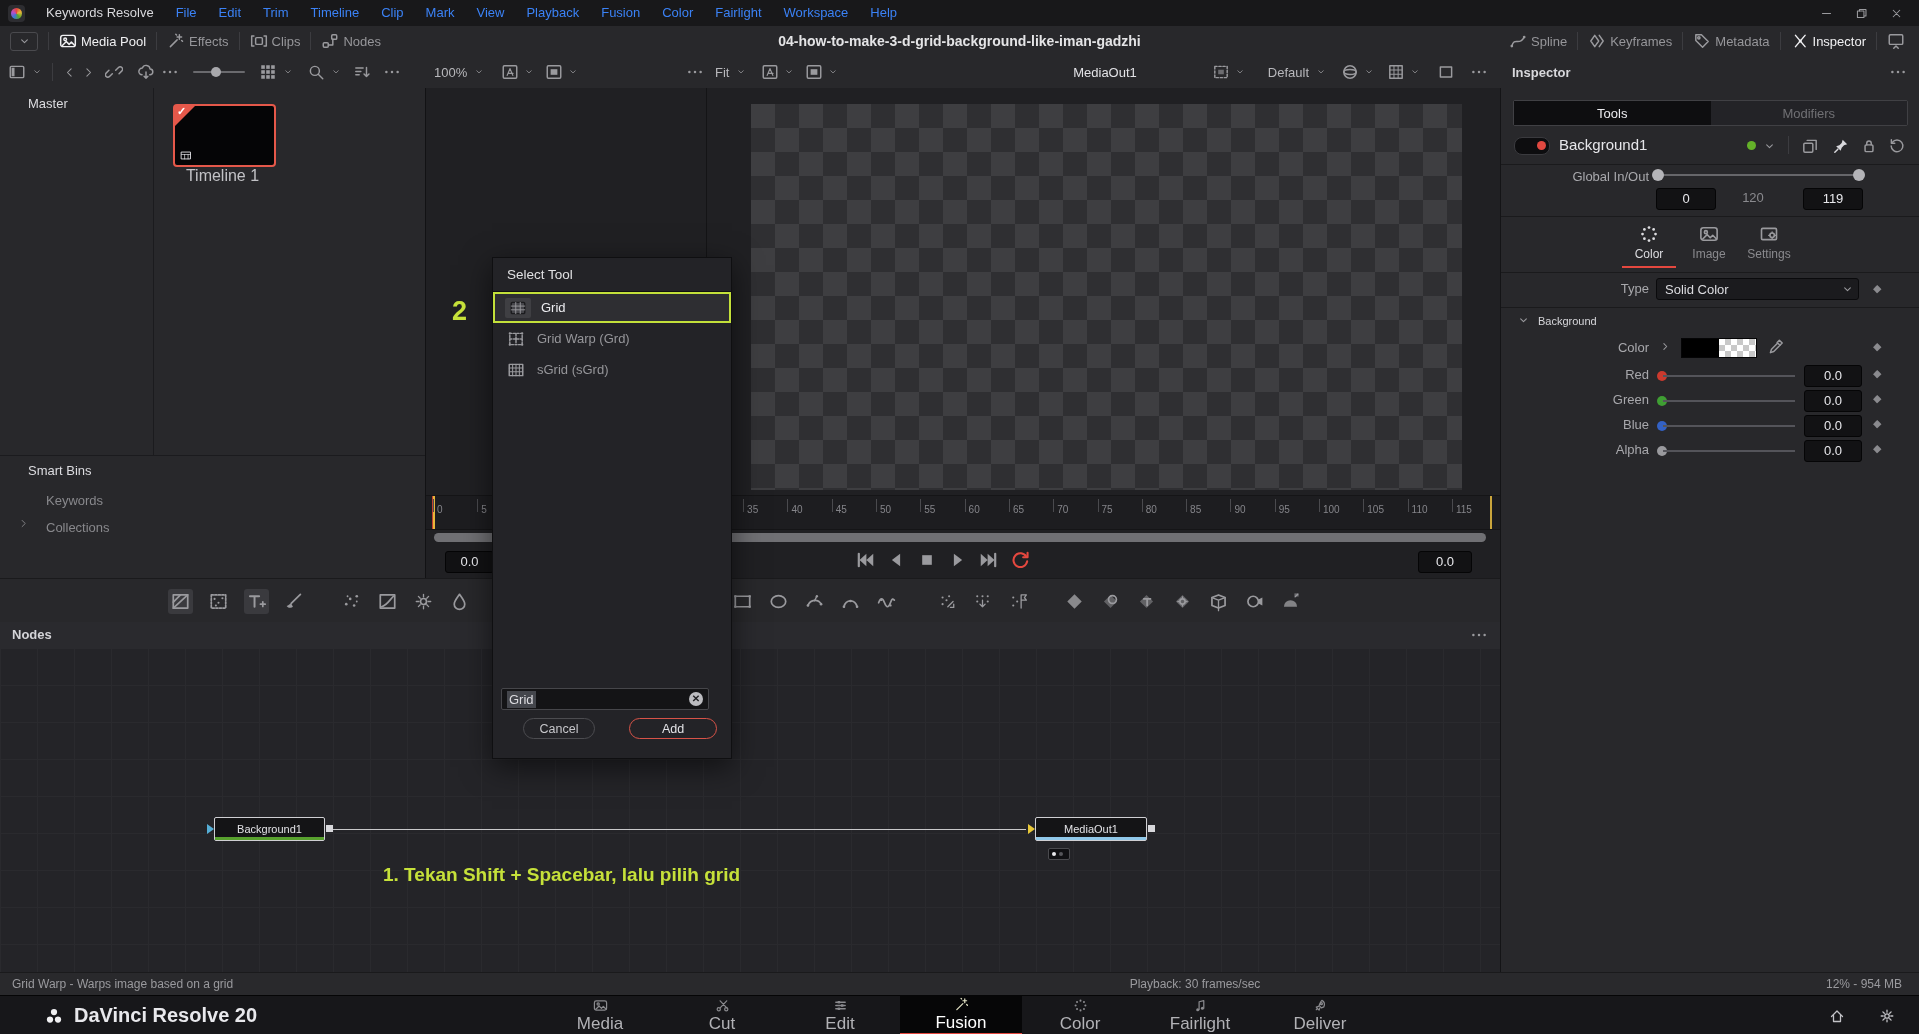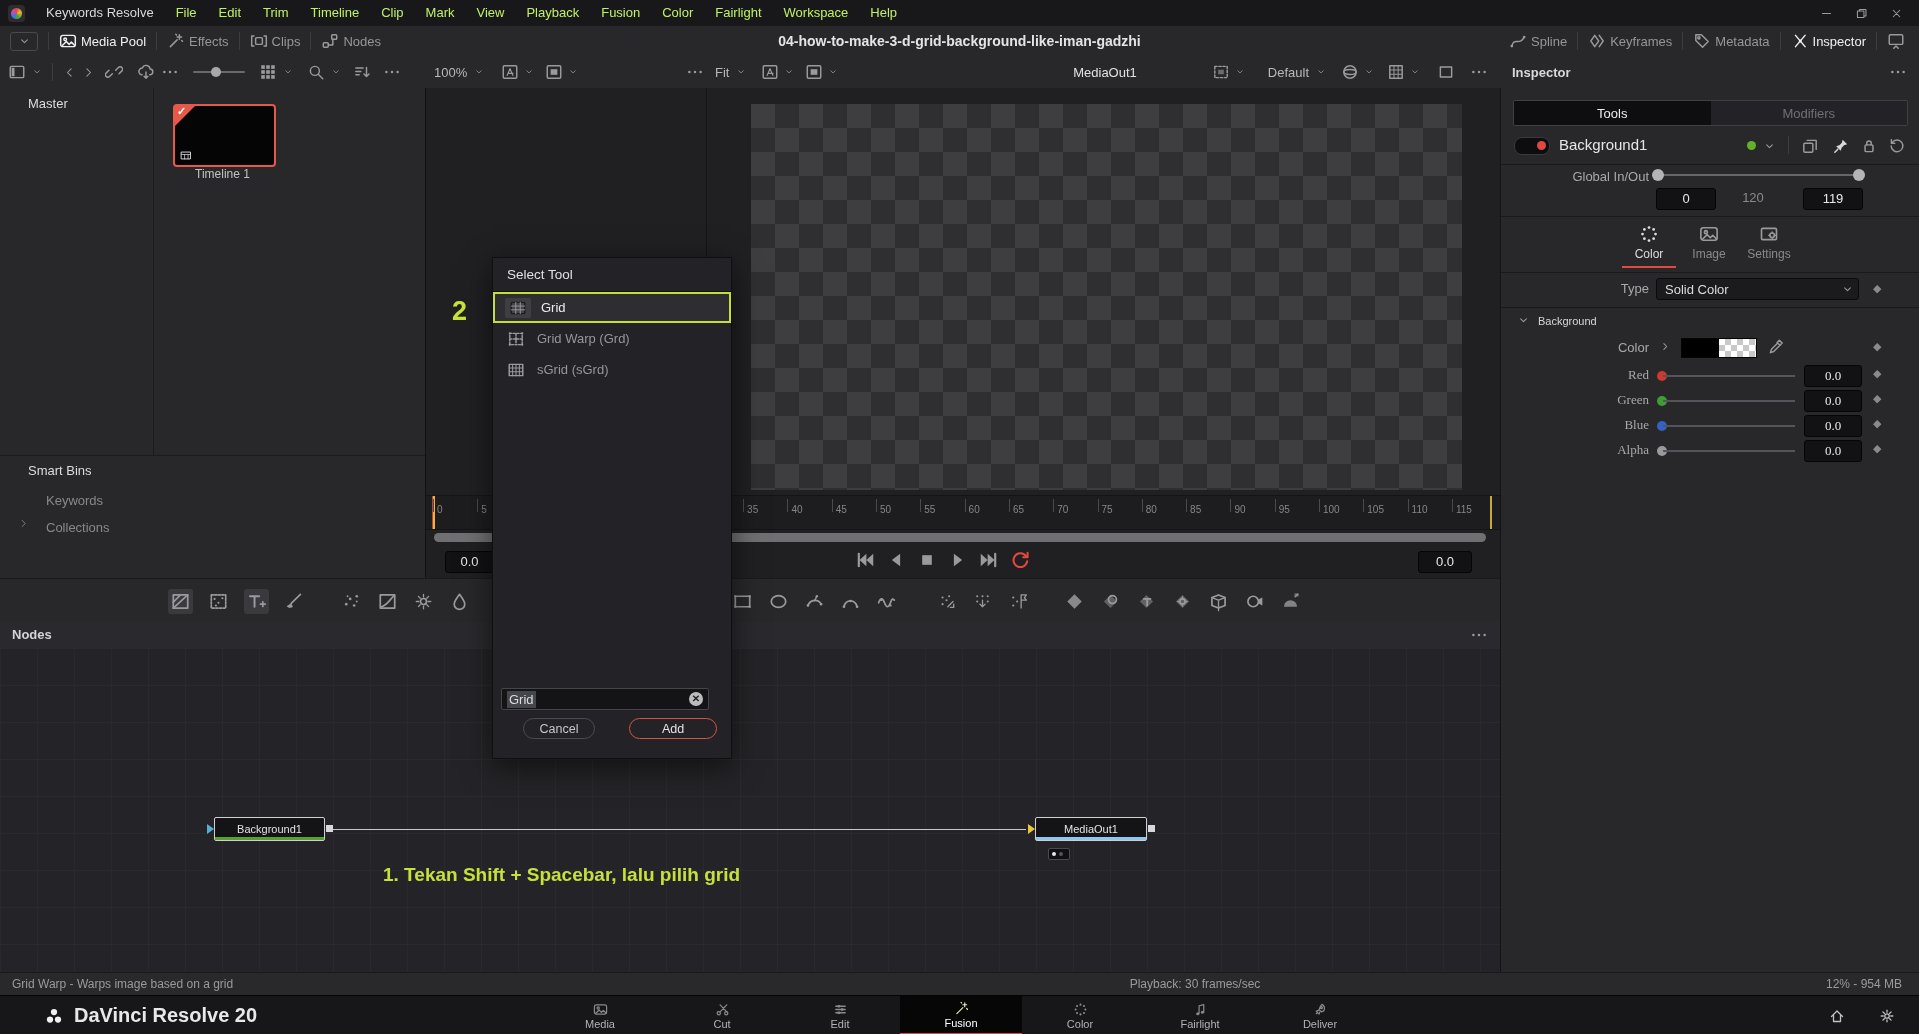--- a/index.html
+++ b/index.html
@@ -10,21 +10,21 @@
   .i{display:inline-flex;align-items:center;justify-content:center;width:18px;height:18px;color:#9a9a9e;flex:0 0 auto;}
   .i svg{width:100%;height:100%;}
   .i.sm{width:13px;height:13px;}
   .i.xs{width:10px;height:10px;}
   .vdiv{display:inline-block;width:1px;height:18px;background:#3c3c40;margin:0 10px;}
   
   .menubar{position:absolute;left:0;top:0;width:1919px;height:26px;background:#18181a;display:flex;align-items:center;border-bottom:1px solid #0c0c0d;}
   .appicon{width:17px;height:17px;border-radius:4px;margin:0 10px 0 8px;background:#2d2d31;display:flex;align-items:center;justify-content:center;}
   .appicon b{width:11px;height:11px;border-radius:50%;background:conic-gradient(#e5483f,#e8b838,#58a829,#3c78d8,#b84fc8,#e5483f);}
   #menus{display:flex;align-items:center;height:100%;}
-  .menu-item{padding:0 11px;color:#bef264;cursor:default;line-height:26px;}
+  .menu-item{padding:0 11px;color:#3b82f6;cursor:default;line-height:26px;}
   .winctl{margin-left:auto;display:flex;align-items:center;gap:22px;padding-right:16px;}
   
   .header{position:absolute;left:0;top:26px;width:1919px;height:30px;background:#28282b;border-bottom:1px solid #121214;display:flex;align-items:center;}
   .hbtn{display:inline-flex;align-items:center;gap:4px;color:#96969a;height:100%;}
   .hbtn.active{color:#f0f0f2;}
   .hbtn.active .i{color:#f0f0f2;}
   .htitle{position:absolute;left:0;right:0;text-align:center;font-weight:bold;color:#e4e4e6;font-size:14px;pointer-events:none;}
   .vbox{width:28px;height:19px;border:1px solid #4a4a4e;border-radius:3px;background:transparent;display:inline-flex;align-items:center;justify-content:center;margin-left:10px;}
   
   .toolrow{position:absolute;left:0;top:56px;width:1919px;height:32px;background:#28282b;border-bottom:1px solid #121214;}
@@ -34,21 +34,21 @@
   .slider-mini b{position:absolute;left:18px;top:-4px;width:10px;height:10px;border-radius:50%;background:#a8a8ac;}
   
   .media-panel{position:absolute;left:0;top:88px;width:425px;height:490px;background:#28282b;}
   .media-panel .colline{position:absolute;left:153px;top:0;width:1px;height:367px;background:#1b1b1e;}
   .media-panel .rowline{position:absolute;left:0;top:367px;width:425px;height:1px;background:#1b1b1e;}
   .bin-label{position:absolute;left:28px;top:8px;color:#dcdce0;}
   .thumb{position:absolute;left:173px;top:16px;width:99px;height:59px;background:#050506;border:2px solid #e5584a;border-radius:4px;}
   .thumb .corner{position:absolute;left:-1px;top:-1px;width:0;height:0;border-left:22px solid #e5584a;border-bottom:22px solid transparent;}
   .thumb .check{position:absolute;left:2px;top:-1px;color:#fff;font-size:11px;font-weight:bold;}
   .thumb .tlicon{position:absolute;left:4px;bottom:4px;color:#e8e8ec;width:14px;height:11px;}
-  .thumb-label{position:absolute;left:173px;top:79px;width:99px;text-align:center;color:#c2c2c6;font-size:12px;}
+  .thumb-label{position:absolute;left:173px;top:79px;width:99px;text-align:center;color:#c2c2c6;font-size:16px;}
   .sb-title{position:absolute;left:28px;top:375px;color:#dcdce0;}
   .sb-item{position:absolute;left:46px;color:#88888c;}
   .sb-chev{position:absolute;left:18px;top:430px;color:#88888c;width:11px;height:11px;}
   
   .viewer{position:absolute;left:425px;top:88px;width:1075px;height:490px;background:#202023;border-left:1px solid #121214;}
   .viewer .vsplit{position:absolute;left:280px;top:0;width:1px;height:407px;background:#141416;}
   .canvas{position:absolute;left:325px;top:16px;width:711px;height:386px;background-color:#3e3e41;
     background-image:linear-gradient(45deg,#2f2f32 25%,transparent 25%,transparent 75%,#2f2f32 75%),
                      linear-gradient(45deg,#2f2f32 25%,transparent 25%,transparent 75%,#2f2f32 75%);
     background-position:0 0,24px 24px;background-size:48px 48px;}
@@ -130,33 +130,33 @@
              color:#dcdce0;display:flex;align-items:center;padding-left:8px;box-sizing:border-box;}
   .selectbox .i{margin-left:auto;margin-right:4px;width:13px;height:13px;}
   .diamond{position:absolute;color:#8a8a8e;font-size:11px;}
   .grp-head{position:absolute;left:16px;top:226px;color:#d6d6da;font-size:11px;display:flex;gap:8px;align-items:center;}
   .swatch{position:absolute;left:180px;top:250px;width:74px;height:18px;border:1px solid #050506;display:flex;}
   .swatch .blk{width:50%;background:#000;}
   .swatch .chk{width:50%;background-color:#fff;
     background-image:linear-gradient(45deg,#c8c8c8 25%,transparent 25%,transparent 75%,#c8c8c8 75%),
                      linear-gradient(45deg,#c8c8c8 25%,transparent 25%,transparent 75%,#c8c8c8 75%);
     background-position:0 0,6px 6px;background-size:12px 12px;}
-  .chrow{position:absolute;left:0;width:419px;height:22px;font-family:Liberation Serif, serif;}
+  .chrow{position:absolute;left:0;width:419px;height:22px;}
   .chrow .dot{position:absolute;left:156px;top:7px;width:10px;height:10px;border-radius:50%;}
   .chrow .track{position:absolute;left:162px;top:11px;width:132px;height:2px;background:#54545a;}
   
   .statusbar{position:absolute;left:0;top:972px;width:1919px;height:23px;background:#29292c;border-top:1px solid #1a1a1c;color:#9a9a9e;font-size:12px;}
   .statusbar .s-left{position:absolute;left:12px;top:4px;}
   .statusbar .s-mid{position:absolute;left:1095px;top:4px;width:200px;text-align:center;}
   .statusbar .s-right{position:absolute;right:17px;top:4px;}
   
   .bottomnav{position:absolute;left:0;top:995px;width:1919px;height:39px;background:#17171a;border-top:1px solid #050506;}
   .brand{position:absolute;left:44px;top:0;height:39px;display:flex;align-items:center;gap:10px;color:#e8e8ec;font-weight:bold;font-size:20px;}
   .brand .logo{width:20px;height:20px;color:#f0f0f2;}
-  .navpage{position:absolute;top:0;width:110px;height:39px;display:flex;flex-direction:column;align-items:center;justify-content:center;gap:1px;color:#b2b2b6;font-size:11px;}
+  .navpage{position:absolute;top:0;width:110px;height:39px;display:flex;flex-direction:column;align-items:center;justify-content:center;gap:1px;color:#b2b2b6;font-size:17px;}
   .navpage .i{width:15px;height:15px;color:#8a8a8e;}
   .navpage.active{background:#060607;width:122px;border-bottom:2px solid #e5483f;box-sizing:border-box;color:#fff;}
   .navpage.active .i{color:#e6e6c8;}
   .nav-right{position:absolute;right:0;top:0;height:39px;display:flex;align-items:center;gap:34px;padding-right:24px;}
   .nav-right .i{width:16px;height:16px;color:#c2c2c6;}
 </style>
 </head>
 <body>
 
 <div id="app">

